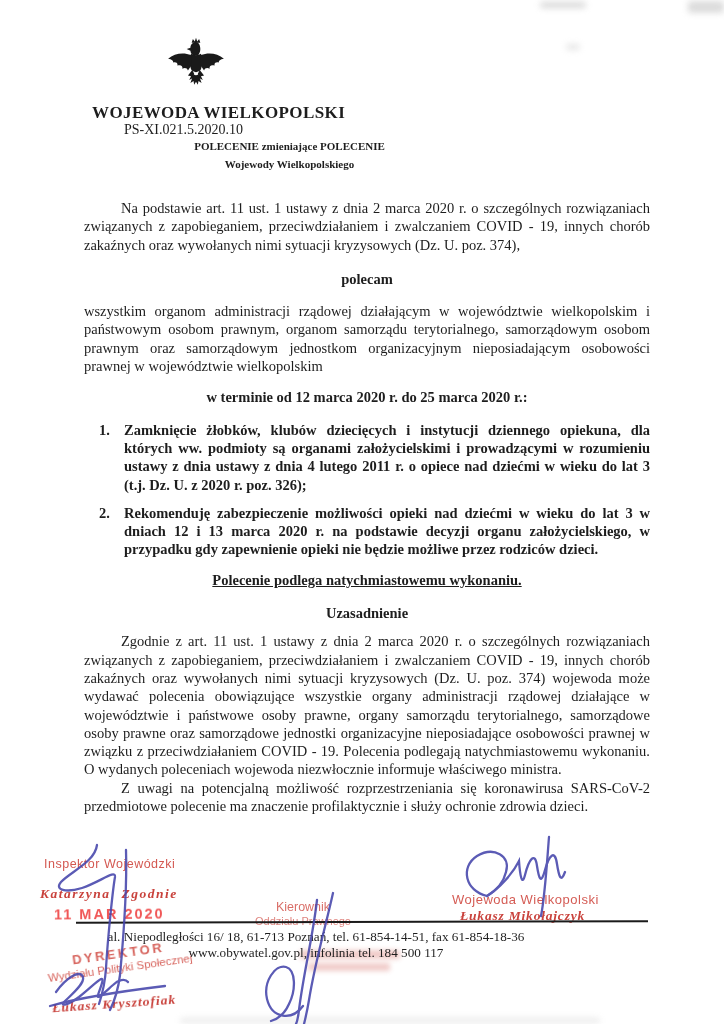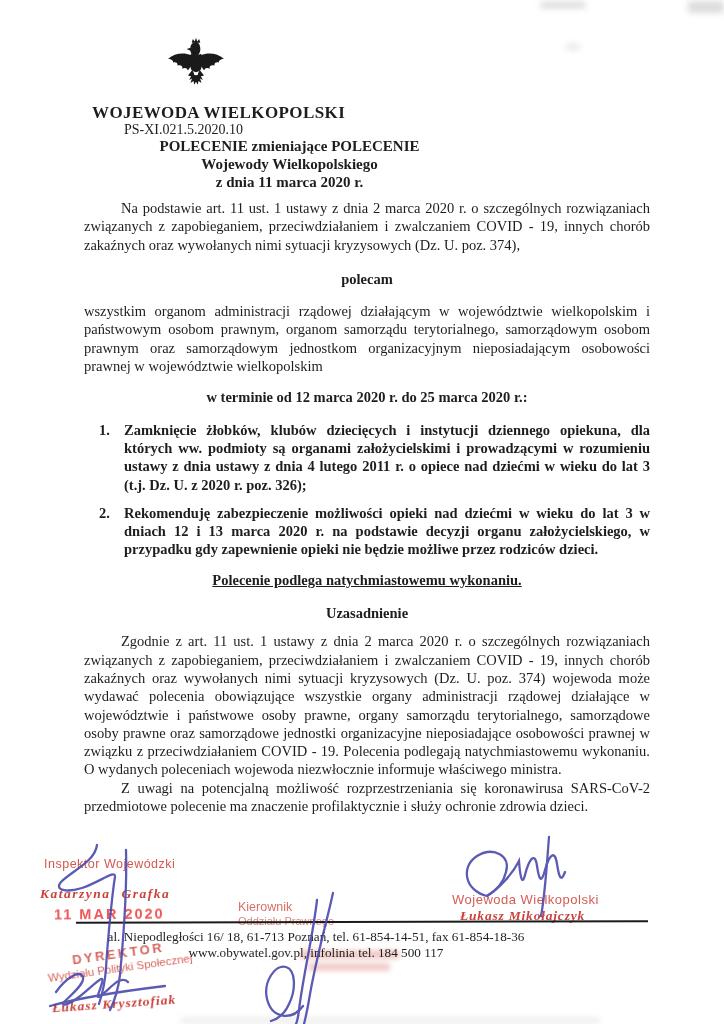--- a/index.html
+++ b/index.html
@@ -18,21 +18,21 @@
   
   .eagle { position:absolute; left:165px; top:36px; }
   .office-name {
     position:absolute; left:92px; top:103px; width:240px;
     font-weight:bold; font-size:17px; letter-spacing:.4px; white-space:nowrap;
   }
   .case-number { position:absolute; left:124px; top:122px; font-size:14px; }
 
   .title-block {
     position:absolute; left:0; top:137px; width:579px; text-align:center;
-    font-weight:bold; font-size:15px; line-height:18px;
+    font-weight:bold; font-size:11px; line-height:18px;
   }
 
   
   .body-text {
     position:absolute; left:84px; top:199px; width:566px;
     font-size:14.5px; line-height:18.3px;
   }
   .body-text p { margin:0; text-align:justify; }
   .indent { text-indent:37px; }
   .center-bold { text-align:center !important; font-weight:bold; }
@@ -58,21 +58,21 @@
   .date-stamp {
     position:absolute; left:54px; top:906px; color:#ef4444;
     font-family:"Liberation Sans", sans-serif; font-weight:bold; font-size:14.5px;
     letter-spacing:2px; transform:rotate(-.5deg); filter:blur(.3px); opacity:.9;
   }
   .stamp-director { left:34px; top:946px; width:170px; text-align:center; transform:rotate(-8deg); opacity:.85; }
   .stamp-director .l1 { font-size:13px; font-weight:bold; letter-spacing:2.5px; }
   .stamp-director .l2 { font-size:11.5px; margin-top:1px; }
   .name-director { left:52px; top:996px; font-size:13.5px; transform:rotate(-4deg); letter-spacing:1px; }
 
-  .stamp-kierownik { left:238px; top:900px; width:130px; text-align:left; opacity:.8; }
+  .stamp-kierownik { left:238px; top:900px; width:130px; text-align:center; opacity:.8; }
   .stamp-kierownik .l1 { font-size:12.5px; }
   .stamp-kierownik .l2 { font-size:11px; margin-top:1px; opacity:.85; }
   .red-smudge { position:absolute; background:#d0564e; filter:blur(2.5px); opacity:.3; border-radius:2px; }
   .rs1 { left:300px; top:950px; width:100px; height:9px; }
   .rs2 { left:308px; top:963px; width:82px; height:8px; }
 
   .stamp-voivode { left:452px; top:892px; font-size:13px; letter-spacing:.5px; opacity:.9; }
   .name-voivode  { left:460px; top:908px; font-size:13.5px; letter-spacing:.8px; }
 
   .footer-rule { position:absolute; left:76px; top:921px; width:572px; height:2px; background:#1b1b1b; transform:rotate(-.15deg); }
@@ -103,21 +103,20 @@
         <path d="M46,60 l-5,14 5,-3 1,6 3,-5 3,5 1,-6 5,3 -5,-14 c-3,2 -5,2 -8,0 z"></path>
       </g>
     </svg>
   </div>
   <div class="office-name">WOJEWODA WIELKOPOLSKI</div>
   <div class="case-number">PS-XI.021.5.2020.10</div>
 
   <div class="title-block">
     <div>POLECENIE zmieniające POLECENIE</div>
     <div>Wojewody Wielkopolskiego</div>
-    <div>z dnia 11 marca 2020 r.</div>
   </div>
 
   <div class="body-text">
     <p class="indent">Na podstawie art. 11 ust. 1 ustawy z dnia 2 marca 2020 r. o szczególnych rozwiązaniach związanych z zapobieganiem, przeciwdziałaniem i zwalczaniem COVID - 19, innych chorób zakaźnych oraz wywołanych nimi sytuacji kryzysowych (Dz. U. poz. 374),</p>
     <p class="center-bold uline mt-polecam">polecam</p>
     <p class="mt-addr">wszystkim organom administracji rządowej działającym w województwie wielkopolskim i państwowym osobom prawnym, organom samorządu terytorialnego, samorządowym osobom prawnym oraz samorządowym jednostkom organizacyjnym nieposiadającym osobowości prawnej w województwie wielkopolskim</p>
     <p class="center-bold uline mt-term">w terminie od 12 marca 2020 r. do 25 marca 2020 r.:</p>
 
     <ol class="orders">
       <li>
@@ -130,21 +129,21 @@
       </li>
     </ol>
 
     <p class="center-bold mt-exec">Polecenie podlega natychmiastowemu wykonaniu.</p>
     <p class="center-bold mt-just">Uzasadnienie</p>
     <p class="indent mt-p">Zgodnie z art. 11 ust. 1 ustawy z dnia 2 marca 2020 r. o szczególnych rozwiązaniach związanych z zapobieganiem, przeciwdziałaniem i zwalczaniem COVID - 19, innych chorób zakaźnych oraz wywołanych nimi sytuacji kryzysowych (Dz. U. poz. 374) wojewoda może wydawać polecenia obowiązujące wszystkie organy administracji rządowej działające w województwie i państwowe osoby prawne, organy samorządu terytorialnego, samorządowe osoby prawne oraz samorządowe jednostki organizacyjne nieposiadające osobowości prawnej w związku z przeciwdziałaniem COVID - 19. Polecenia podlegają natychmiastowemu wykonaniu. O wydanych poleceniach wojewoda niezwłocznie informuje właściwego ministra.</p>
     <p class="indent">Z uwagi na potencjalną możliwość rozprzestrzeniania się koronawirusa SARS-CoV-2 przedmiotowe polecenie ma znaczenie profilaktycznie i służy ochronie zdrowia dzieci.</p>
   </div>
 
   <div class="stamp stamp-inspector">Inspektor Wojewódzki</div>
-  <div class="stamp-name name-inspector">Katarzyna Grafka</div>
+  <div class="stamp-name name-inspector">Katarzyna Zgodnie</div>
   <div class="date-stamp">11 MAR 2020</div>
 
   <div class="stamp stamp-director">
     <div class="l1">DYREKTOR</div>
     <div class="l2">Wydziału Polityki Społecznej</div>
   </div>
   <div class="stamp-name name-director">Łukasz Krysztofiak</div>
 
   <div class="stamp stamp-kierownik">
     <div class="l1">Kierownik</div>

